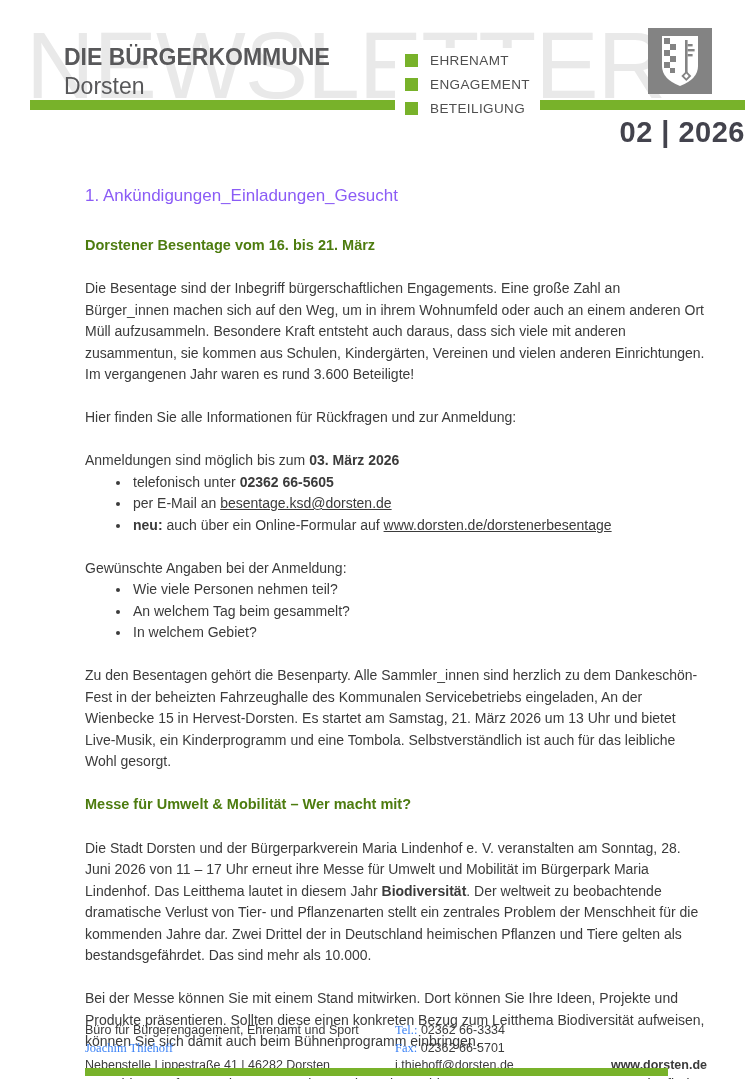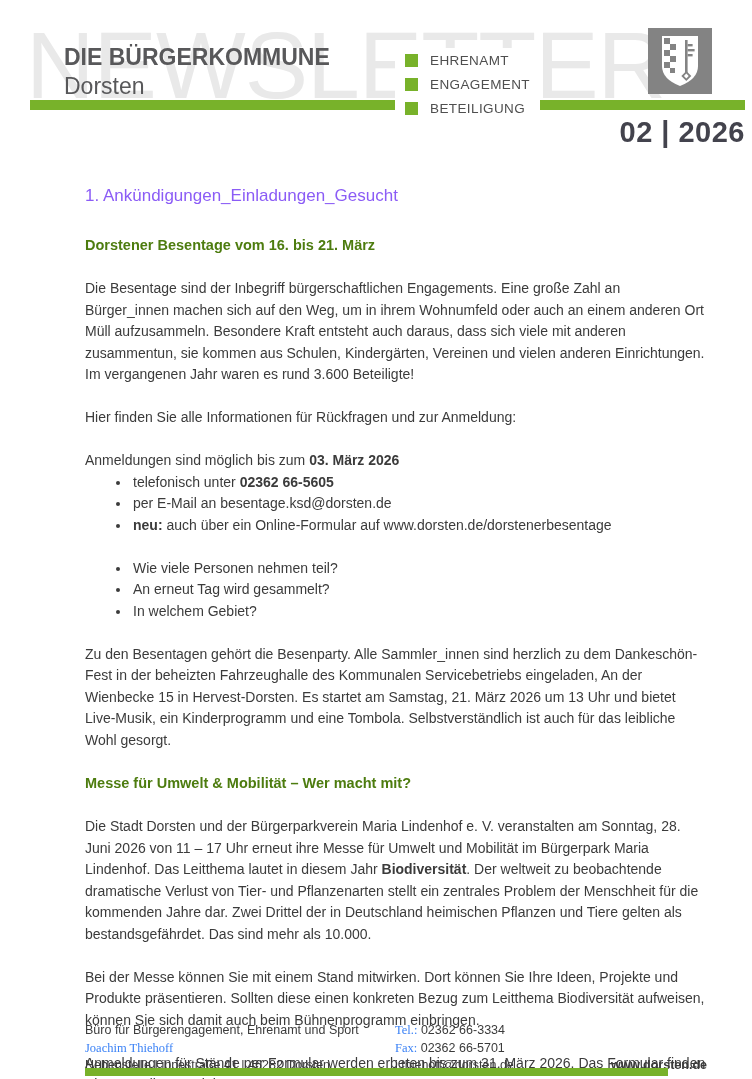--- a/index.html
+++ b/index.html
@@ -26,21 +26,21 @@
   
   .doc{position:absolute;left:85px;top:185px;width:622px;font-size:14px;line-height:21.5px;}
   .h-green{font-size:17px;color:#8b5cf6;margin:0 0 28px 0;font-weight:400;}
   .h-bold{font-size:14.5px;font-weight:bold;margin:0 0 22px 0;color:#4d7c0f;}
   .h-bold.extra-top{margin-top:7px;}
   .para{margin:0 0 21.5px 0;}
   .para.tight{margin-bottom:0;}
   .blist{margin:0 0 21.5px 0;padding:0 0 0 46px;list-style:disc;}
   .blist li{padding-left:2px;}
   .b{font-weight:bold;text-align:center;}
-  .u{color:#3b3b3b;cursor:pointer;margin-top:19px;}
+  .u{text-decoration:underline;color:#3b3b3b;cursor:pointer;margin-top:19px;}
   
   .footer{position:absolute;left:85px;top:1022px;width:622px;display:flex;font-size:12.5px;line-height:17.5px;}
   .f-col1{width:310px;flex:0 0 auto;}
   .f-col2{flex:1 1 auto;}
   .f-col3{flex:0 0 auto;align-self:flex-end;font-weight:bold;}
   .green-light{color:#3b82f6;font-family:Liberation Serif, serif;}
   .footer-bar{position:absolute;left:85px;top:1068px;width:583px;height:8px;background:#78b22a;}
 </style>
 </head>
 <body>
@@ -93,23 +93,24 @@
       <div class="h-green">1. Ankündigungen_Einladungen_Gesucht</div>
       <div class="h-bold">Dorstener Besentage vom 16. bis 21. März</div>
       <p class="para"><span>Die Besentage sind der Inbegriff bürgerschaftlichen Engagements. Eine große Zahl an Bürger_innen machen sich auf den Weg, um in ihrem Wohnumfeld oder auch an einem anderen Ort Müll aufzusammeln. Besondere Kraft entsteht auch daraus, dass sich viele mit anderen zusammentun, sie kommen aus Schulen, Kindergärten, Vereinen und vielen anderen Einrichtungen. Im vergangenen Jahr waren es rund 3.600 Beteiligte!</span></p>
       <p class="para"><span>Hier finden Sie alle Informationen für Rückfragen und zur Anmeldung:</span></p>
       <p class="para tight"><span>Anmeldungen sind möglich bis zum </span><span class="b">03. März 2026</span></p>
       <ul class="blist">
         <li><span>telefonisch unter </span><span class="b">02362 66-5605</span></li>
         <li><span>per E-Mail an </span><span class="u">besentage.ksd@dorsten.de</span></li>
         <li><span class="b">neu:</span><span> auch über ein Online-Formular auf </span><span class="u">www.dorsten.de/dorstenerbesentage</span></li>
       </ul>
+      <p class="para tight"><span>Gewünschte Angaben bei der Anmeldung:</span></p>
       <ul class="blist">
         <li><span>Wie viele Personen nehmen teil?</span></li>
-        <li><span>An erneut Tag wird gesammelt?</span></li>
+        <li><span>An welchem Tag beim gesammelt?</span></li>
         <li><span>In welchem Gebiet?</span></li>
       </ul>
       <p class="para"><span>Zu den Besentagen gehört die Besenparty. Alle Sammler_innen sind herzlich zu dem Dankeschön-Fest in der beheizten Fahrzeughalle des Kommunalen Servicebetriebs eingeladen, An der Wienbecke 15 in Hervest-Dorsten. Es startet am Samstag, 21. März 2026 um 13 Uhr und bietet Live-Musik, ein Kinderprogramm und eine Tombola. Selbstverständlich ist auch für das leibliche Wohl gesorgt.</span></p>
       <div class="h-bold extra-top">Messe für Umwelt &amp; Mobilität – Wer macht mit?</div>
       <p class="para"><span>Die Stadt Dorsten und der Bürgerparkverein Maria Lindenhof e. V. veranstalten am Sonntag, 28. Juni 2026 von 11 – 17 Uhr erneut ihre Messe für Umwelt und Mobilität im Bürgerpark Maria Lindenhof. Das Leitthema lautet in diesem Jahr </span><span class="b">Biodiversität</span><span>. Der weltweit zu beobachtende dramatische Verlust von Tier- und Pflanzenarten stellt ein zentrales Problem der Menschheit für die kommenden Jahre dar. Zwei Drittel der in Deutschland heimischen Pflanzen und Tiere gelten als bestandsgefährdet. Das sind mehr als 10.000.</span></p>
       <p class="para"><span>Bei der Messe können Sie mit einem Stand mitwirken. Dort können Sie Ihre Ideen, Projekte und Produkte präsentieren. Sollten diese einen konkreten Bezug zum Leitthema Biodiversität aufweisen, können Sie sich damit auch beim Bühnenprogramm einbringen.</span></p>
       <p class="para"><span>Anmeldungen für Stände per Formular werden erbeten bis zum 31. März 2026. Das Formular finden Sie unter diesem Link: </span></p>
     </main>
 
   <div class="footer">

